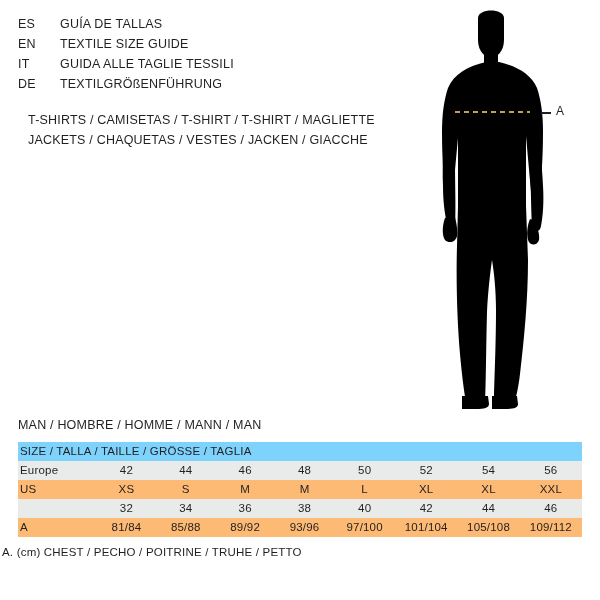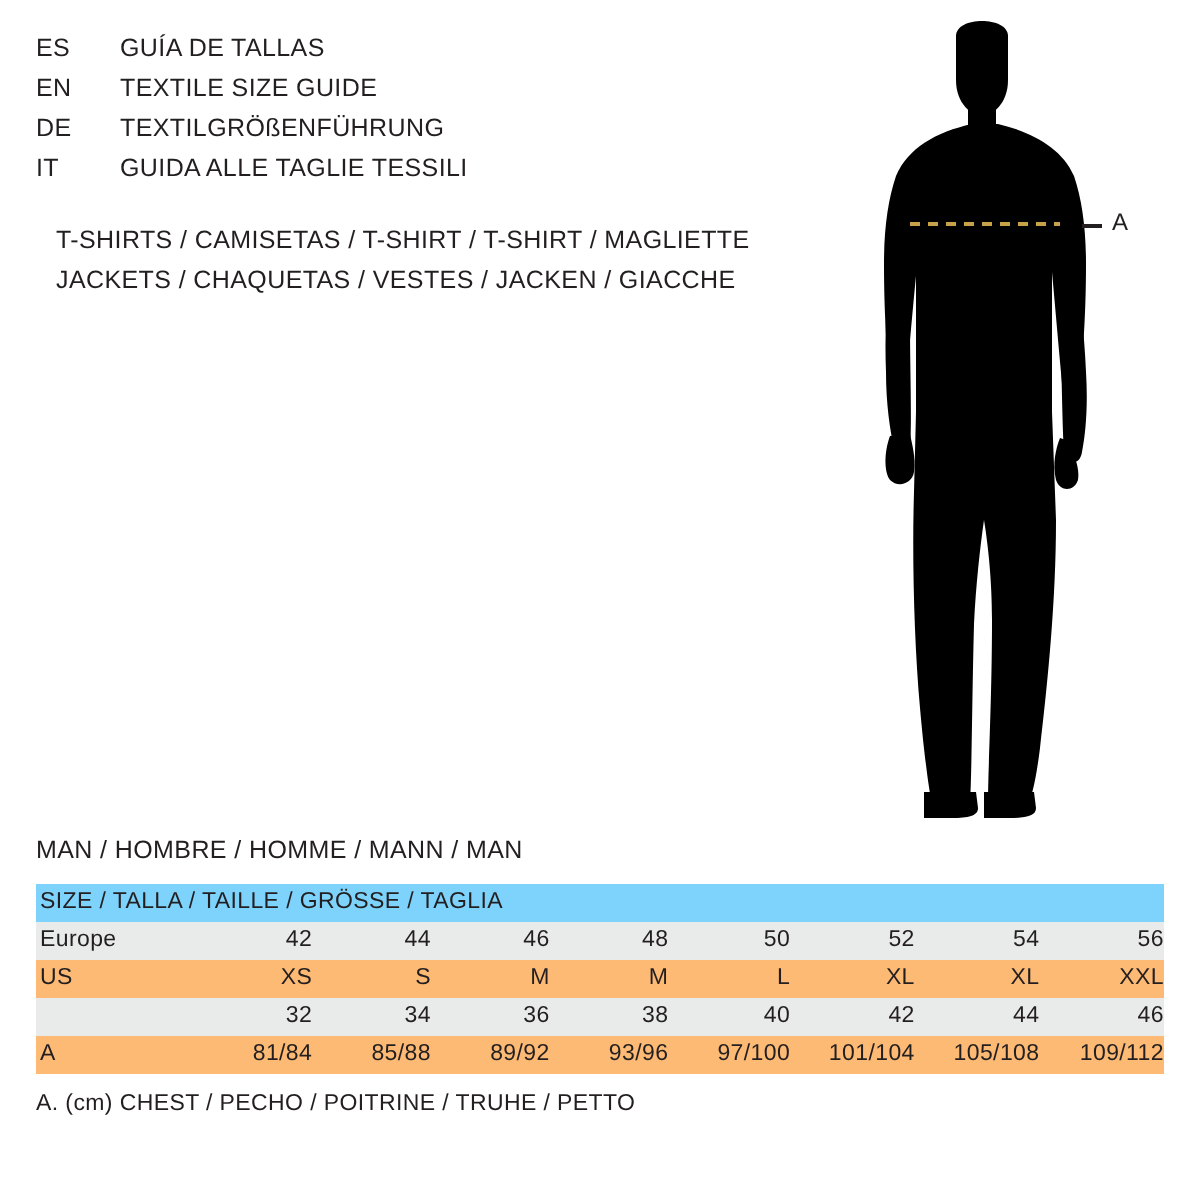--- a/index.html
+++ b/index.html
@@ -117,55 +117,55 @@
   }
   .row-plain td {
     background: #fdba74;
   }
   .col-label {
     width: 88px;
     padding-left: 2px !important;
   }
   .cell {
     width: 68px;
-    text-align: right;
+    text-align: center;
   }
   .head-span {
     padding-left: 2px !important;
   }
 
   .footnote {
     position: absolute;
-    left: 18px;
+    left: 2px;
     top: 546px;
     font-size: 11.5px;
     letter-spacing: 0.2px;
   }
 </style>
 </head>
 <body>
 
 <div class="page">
 
   <div class="lang-block">
     <div class="lang-row">
       <span class="lang-code">ES</span>
       <span class="lang-text">GUÍA DE TALLAS</span>
     </div>
     <div class="lang-row">
       <span class="lang-code">EN</span>
       <span class="lang-text">TEXTILE SIZE GUIDE</span>
     </div>
     <div class="lang-row">
+      <span class="lang-code">IT</span>
+      <span class="lang-text">GUIDA ALLE TAGLIE TESSILI</span>
+    </div>
+    <div class="lang-row">
       <span class="lang-code">DE</span>
       <span class="lang-text">TEXTILGRÖßENFÜHRUNG</span>
-    </div>
-    <div class="lang-row">
-      <span class="lang-code">IT</span>
-      <span class="lang-text">GUIDA ALLE TAGLIE TESSILI</span>
     </div>
   </div>
 
   <div class="cat-block">
     <div class="cat-line">T-SHIRTS / CAMISETAS / T-SHIRT / T-SHIRT / MAGLIETTE</div>
     <div class="cat-line">JACKETS / CHAQUETAS / VESTES / JACKEN / GIACCHE</div>
   </div>
 
   <div class="figure-wrap">
     <svg width="200" height="400" viewBox="0 0 200 400" xmlns="http://www.w3.org/2000/svg">

